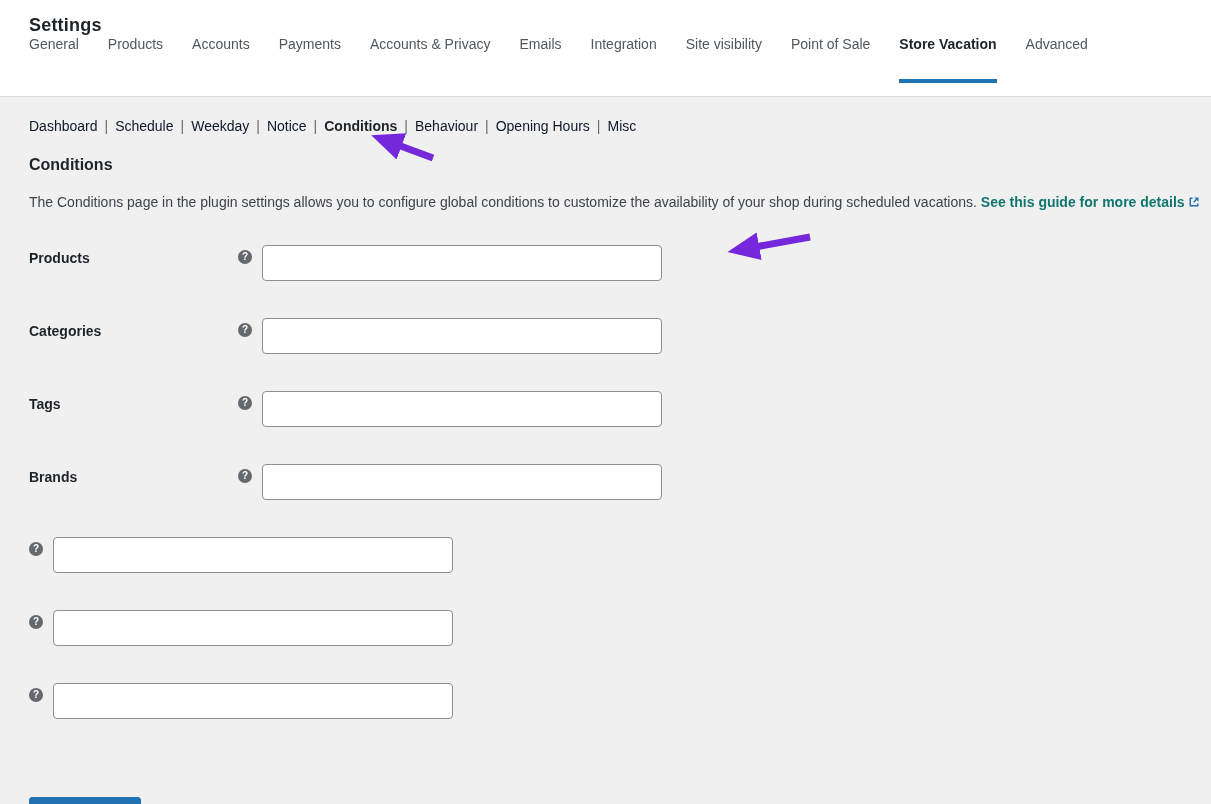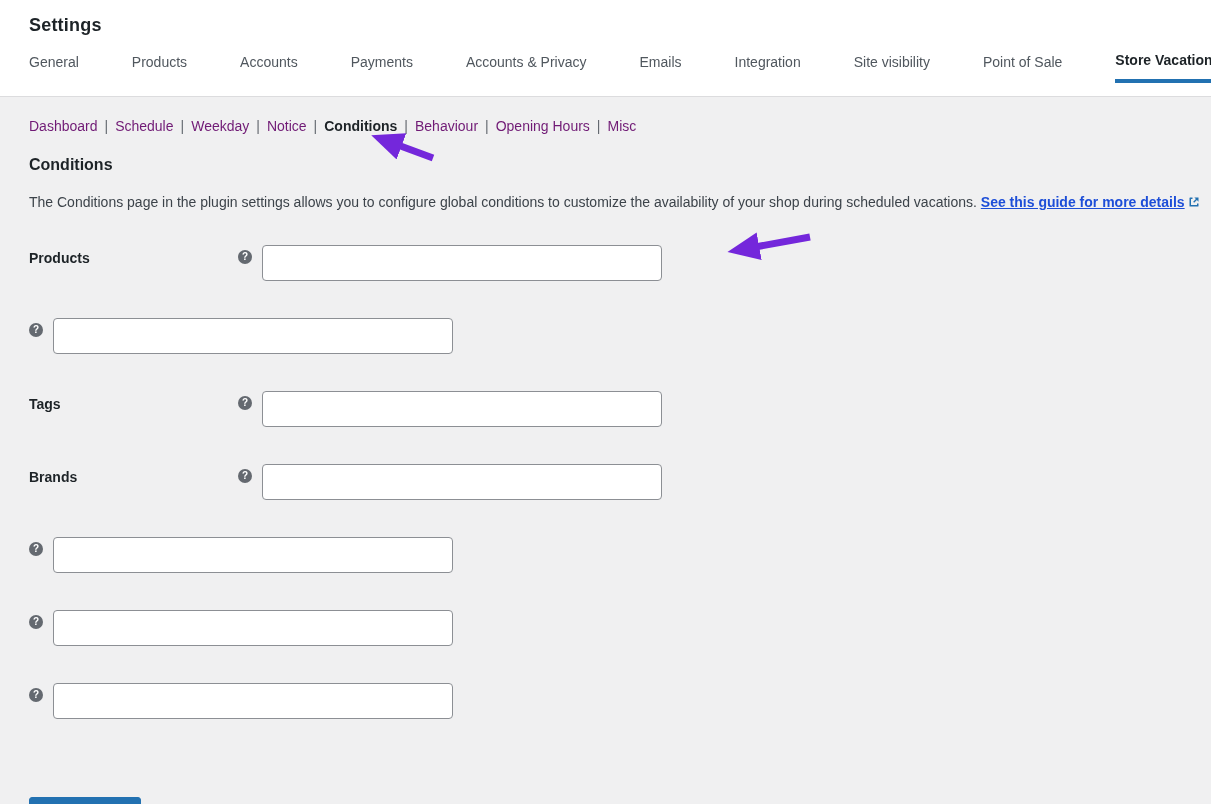--- a/index.html
+++ b/index.html
@@ -22,23 +22,21 @@
   }
   .page-title {
     padding-top: 15px;
     font-size: 18px;
     font-weight: bold;
     color: #1d2327;
     letter-spacing: .2px;
   }
   .tabbar {
     display: flex;
-    align-items: flex-end;
     height: 47px;
-    gap: 24px;
   }
   .tab {
     font-size: 14px;
     color: #50575e;
     margin-right: 29px;
     padding-bottom: 13px;
     text-decoration: none;
     cursor: pointer;
     white-space: nowrap;
   }
@@ -47,21 +45,21 @@
     font-weight: bold;
     padding-bottom: 11px;
     border-bottom: 4px solid #2271b1;
   }
   
   .subnav {
     padding: 21px 0 0 29px;
     font-size: 14px;
   }
   .subnav a {
-    color: #701a75;
+    color: #0f172a;
     text-decoration: none;
     cursor: pointer;
     text-align: right;
   }
   .subnav .sep {
     color: #646970;
     margin: 0 7px;
   }
   .subnav .current {
     color: #1d2327;
@@ -75,22 +73,21 @@
     font-weight: bold;
     color: #1d2327;
   }
   .desc {
     margin-top: 20px;
     font-size: 14px;
     color: #3c434a;
     line-height: 1.2;
   }
   .desc a {
-    color: #1d4ed8;
-    text-decoration: underline;
+    color: #0f766e;
     font-weight: bold;
     cursor: pointer;
   }
   .ext-icon { vertical-align: -1px; margin-left: 3px; }
   
   .form { margin-top: 34px; }
   .form-row {
     display: flex;
     align-items: flex-start;
     margin-bottom: 37px;
@@ -189,20 +186,21 @@
 
     <div class="form">
 
       <div class="form-row">
         <div class="form-label">Products</div>
         <span class="help-icon">?</span>
         <input type="text" class="text-input" value="" style="">
       </div>
 
       <div class="form-row">
+        <div class="form-label">Categories</div>
         <span class="help-icon">?</span>
         <input type="text" class="text-input" value="" style="">
       </div>
 
       <div class="form-row">
         <div class="form-label">Tags</div>
         <span class="help-icon">?</span>
         <input type="text" class="text-input" value="" style="">
       </div>
 

